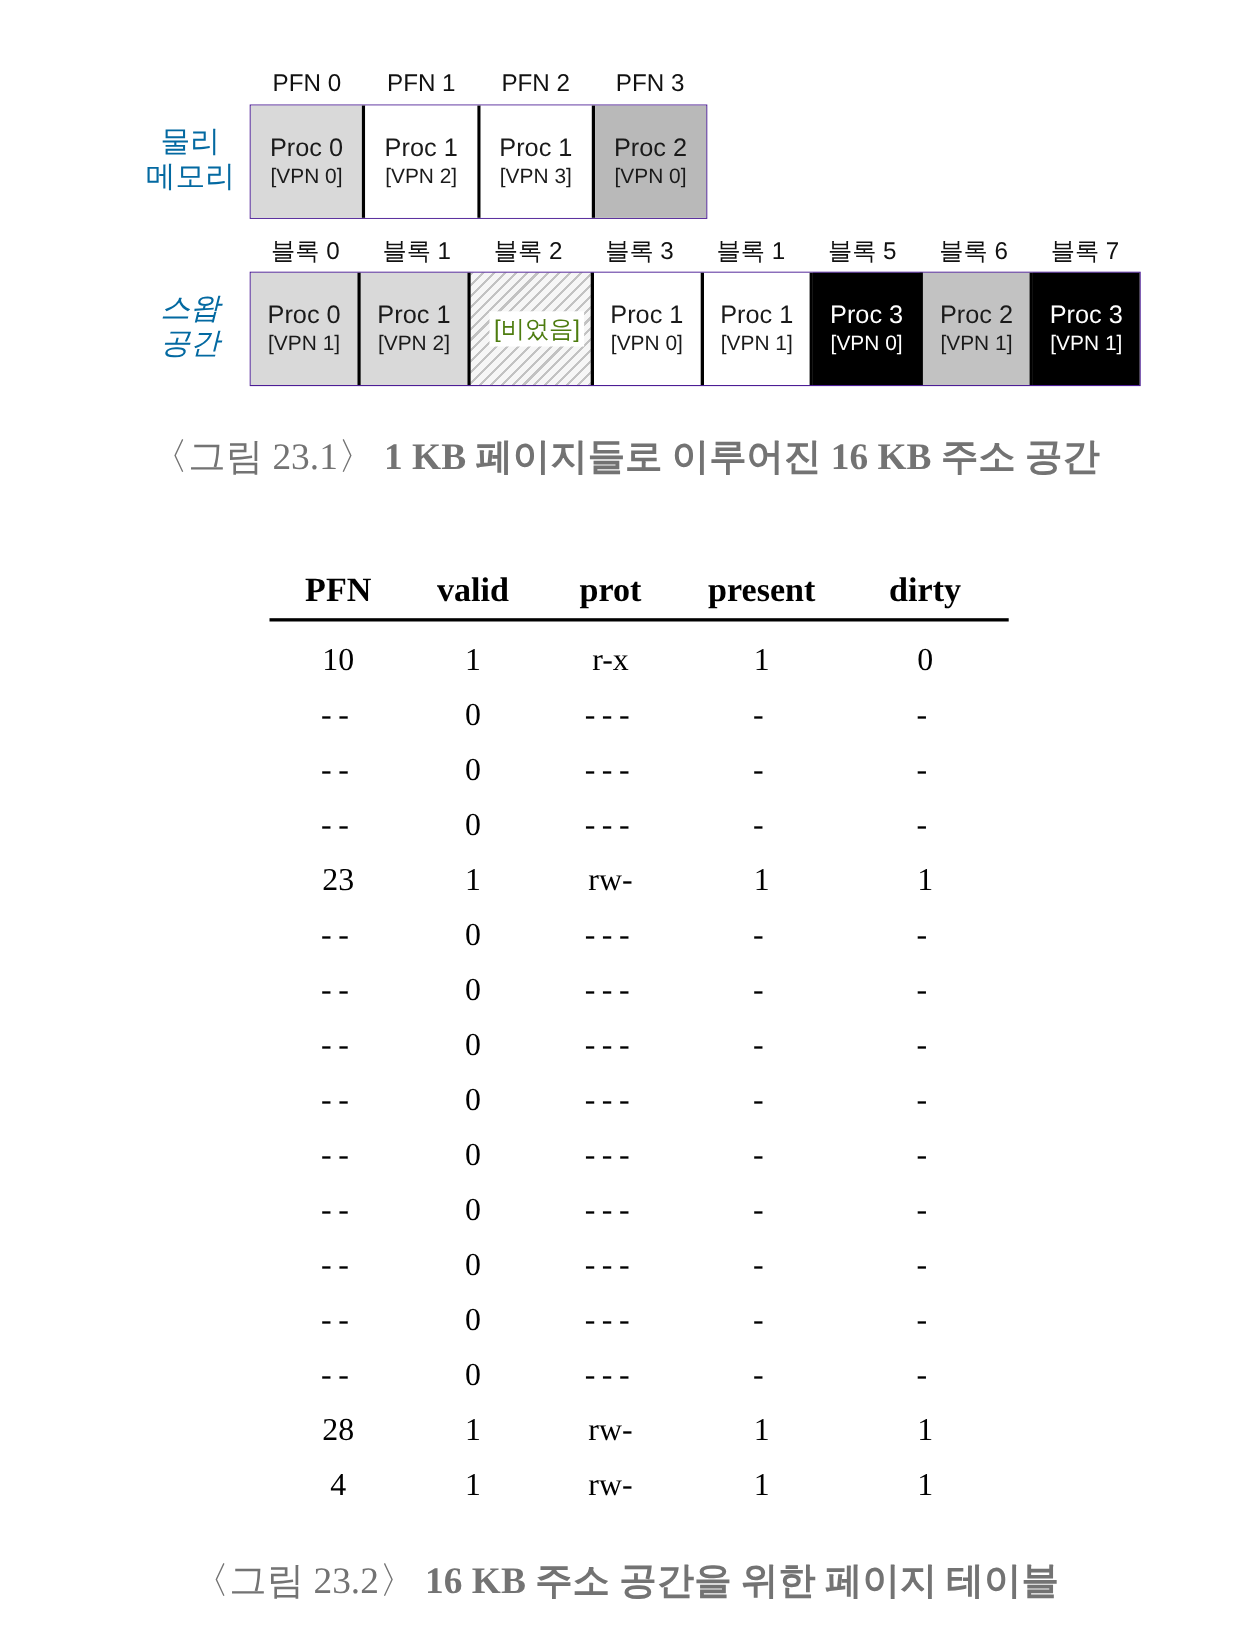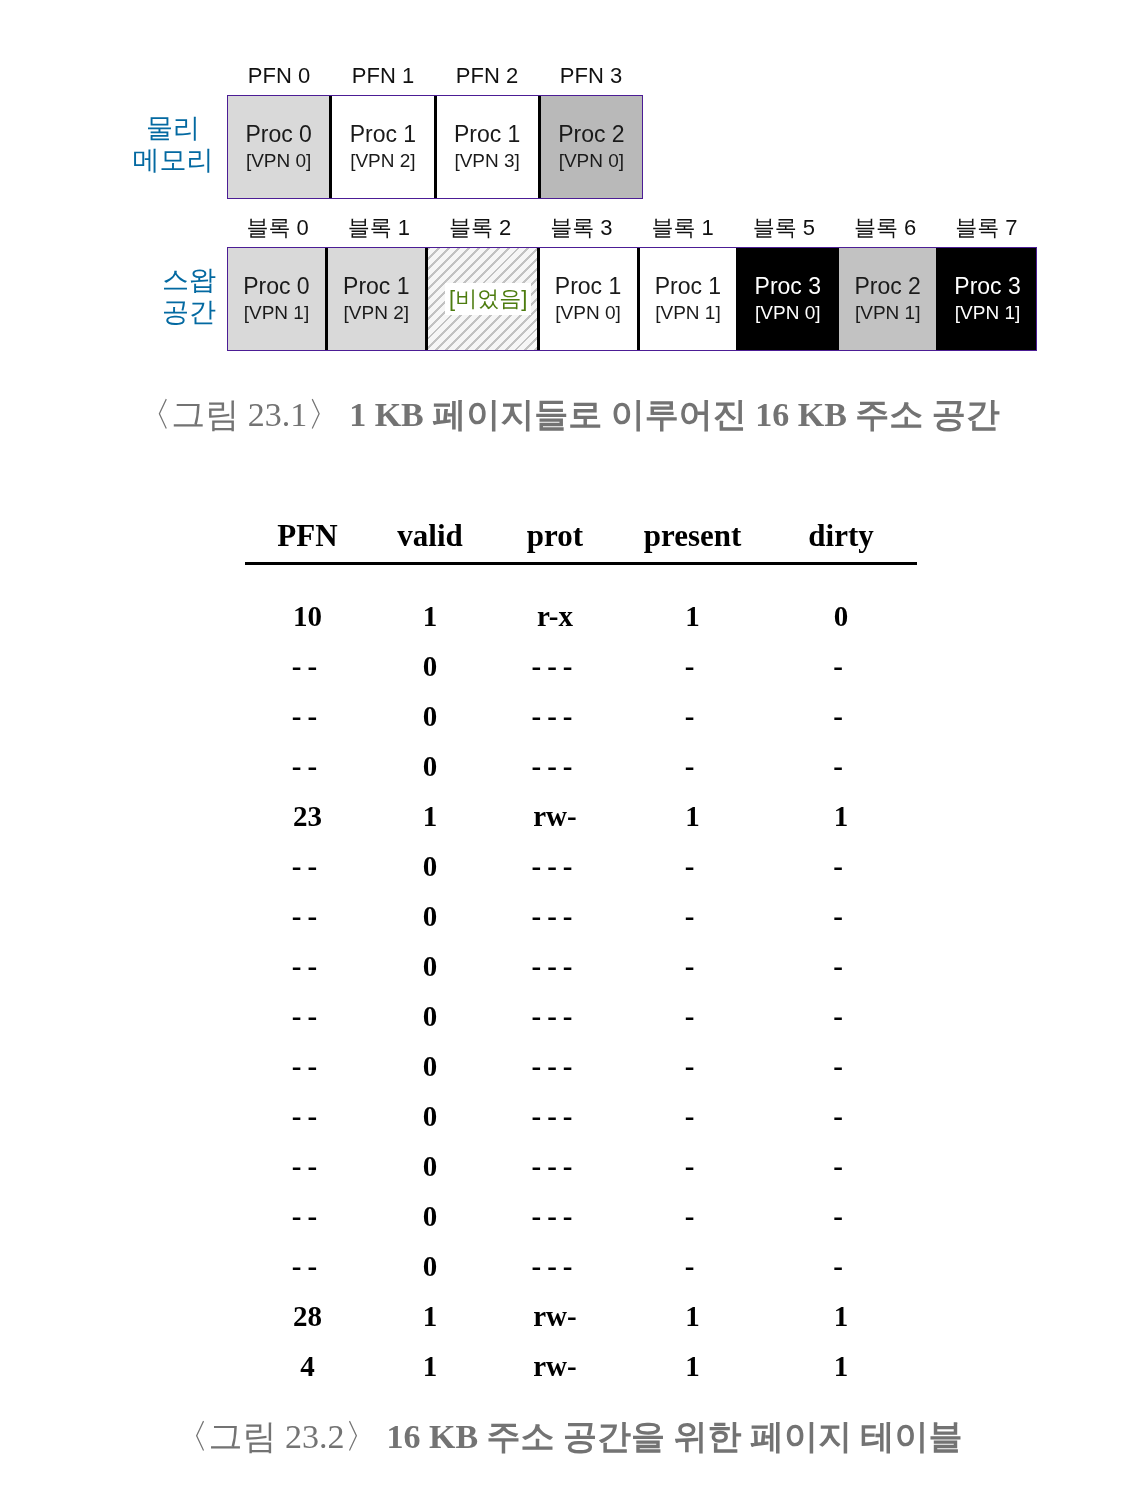--- a/index.html
+++ b/index.html
@@ -9,21 +9,21 @@
     font-family: "Liberation Sans", "DejaVu Sans", sans-serif;
   }
   .page { position: relative; width: 1137px; height: 1485px; overflow: hidden; }
 
   
   .side-label {
     position: absolute; width: 140px; text-align: center;
     white-space: pre-line; font-size: 27px; line-height: 1.2; color: #0369a1;
   }
   .phys-side { left: 103px; top: 112px; }
-  .swap-side { left: 119px; top: 264px; }
+  .swap-side { left: 103px; top: 264px; font-style: italic; }
 
   
   .labels { position: absolute; display: flex; align-items: flex-end; }
   .phys-labels { left: 227px; top: 62px; width: 416px; }
   .swap-labels { left: 227px; top: 214px; width: 810px; }
   .cell-label { flex: 1; text-align: center; font-size: 22px; line-height: 28px; color: #111; }
 
   
   .boxes {
     position: absolute; display: flex;
@@ -56,21 +56,21 @@
   .cap-title  { font-weight: bold; margin-left: 8px; }
 
   
   .ptable {
     position: absolute; left: 245px; top: 486px; width: 672px;
     font-family: "Liberation Serif", "DejaVu Serif", serif; color: #000;
   }
   .trow { display: grid; grid-template-columns: 125px 120px 130px 145px 152px; }
   .thead { border-bottom: 3px solid #000; margin-top: 24px; }
   .thead .cell { font-weight: bold; font-size: 31px; line-height: 52px; }
-  .tbody { padding-top: 26px; font-weight: bold; }
+  .tbody { padding-top: 10px; }
   .tbody .cell { font-size: 29px; line-height: 50px; }
   .cell { text-align: center; }
   .dashes { letter-spacing: 6px; }
 </style>
 </head>
 <body>
 
 <div class="page">
 
   <div class="side-label phys-side">물리

